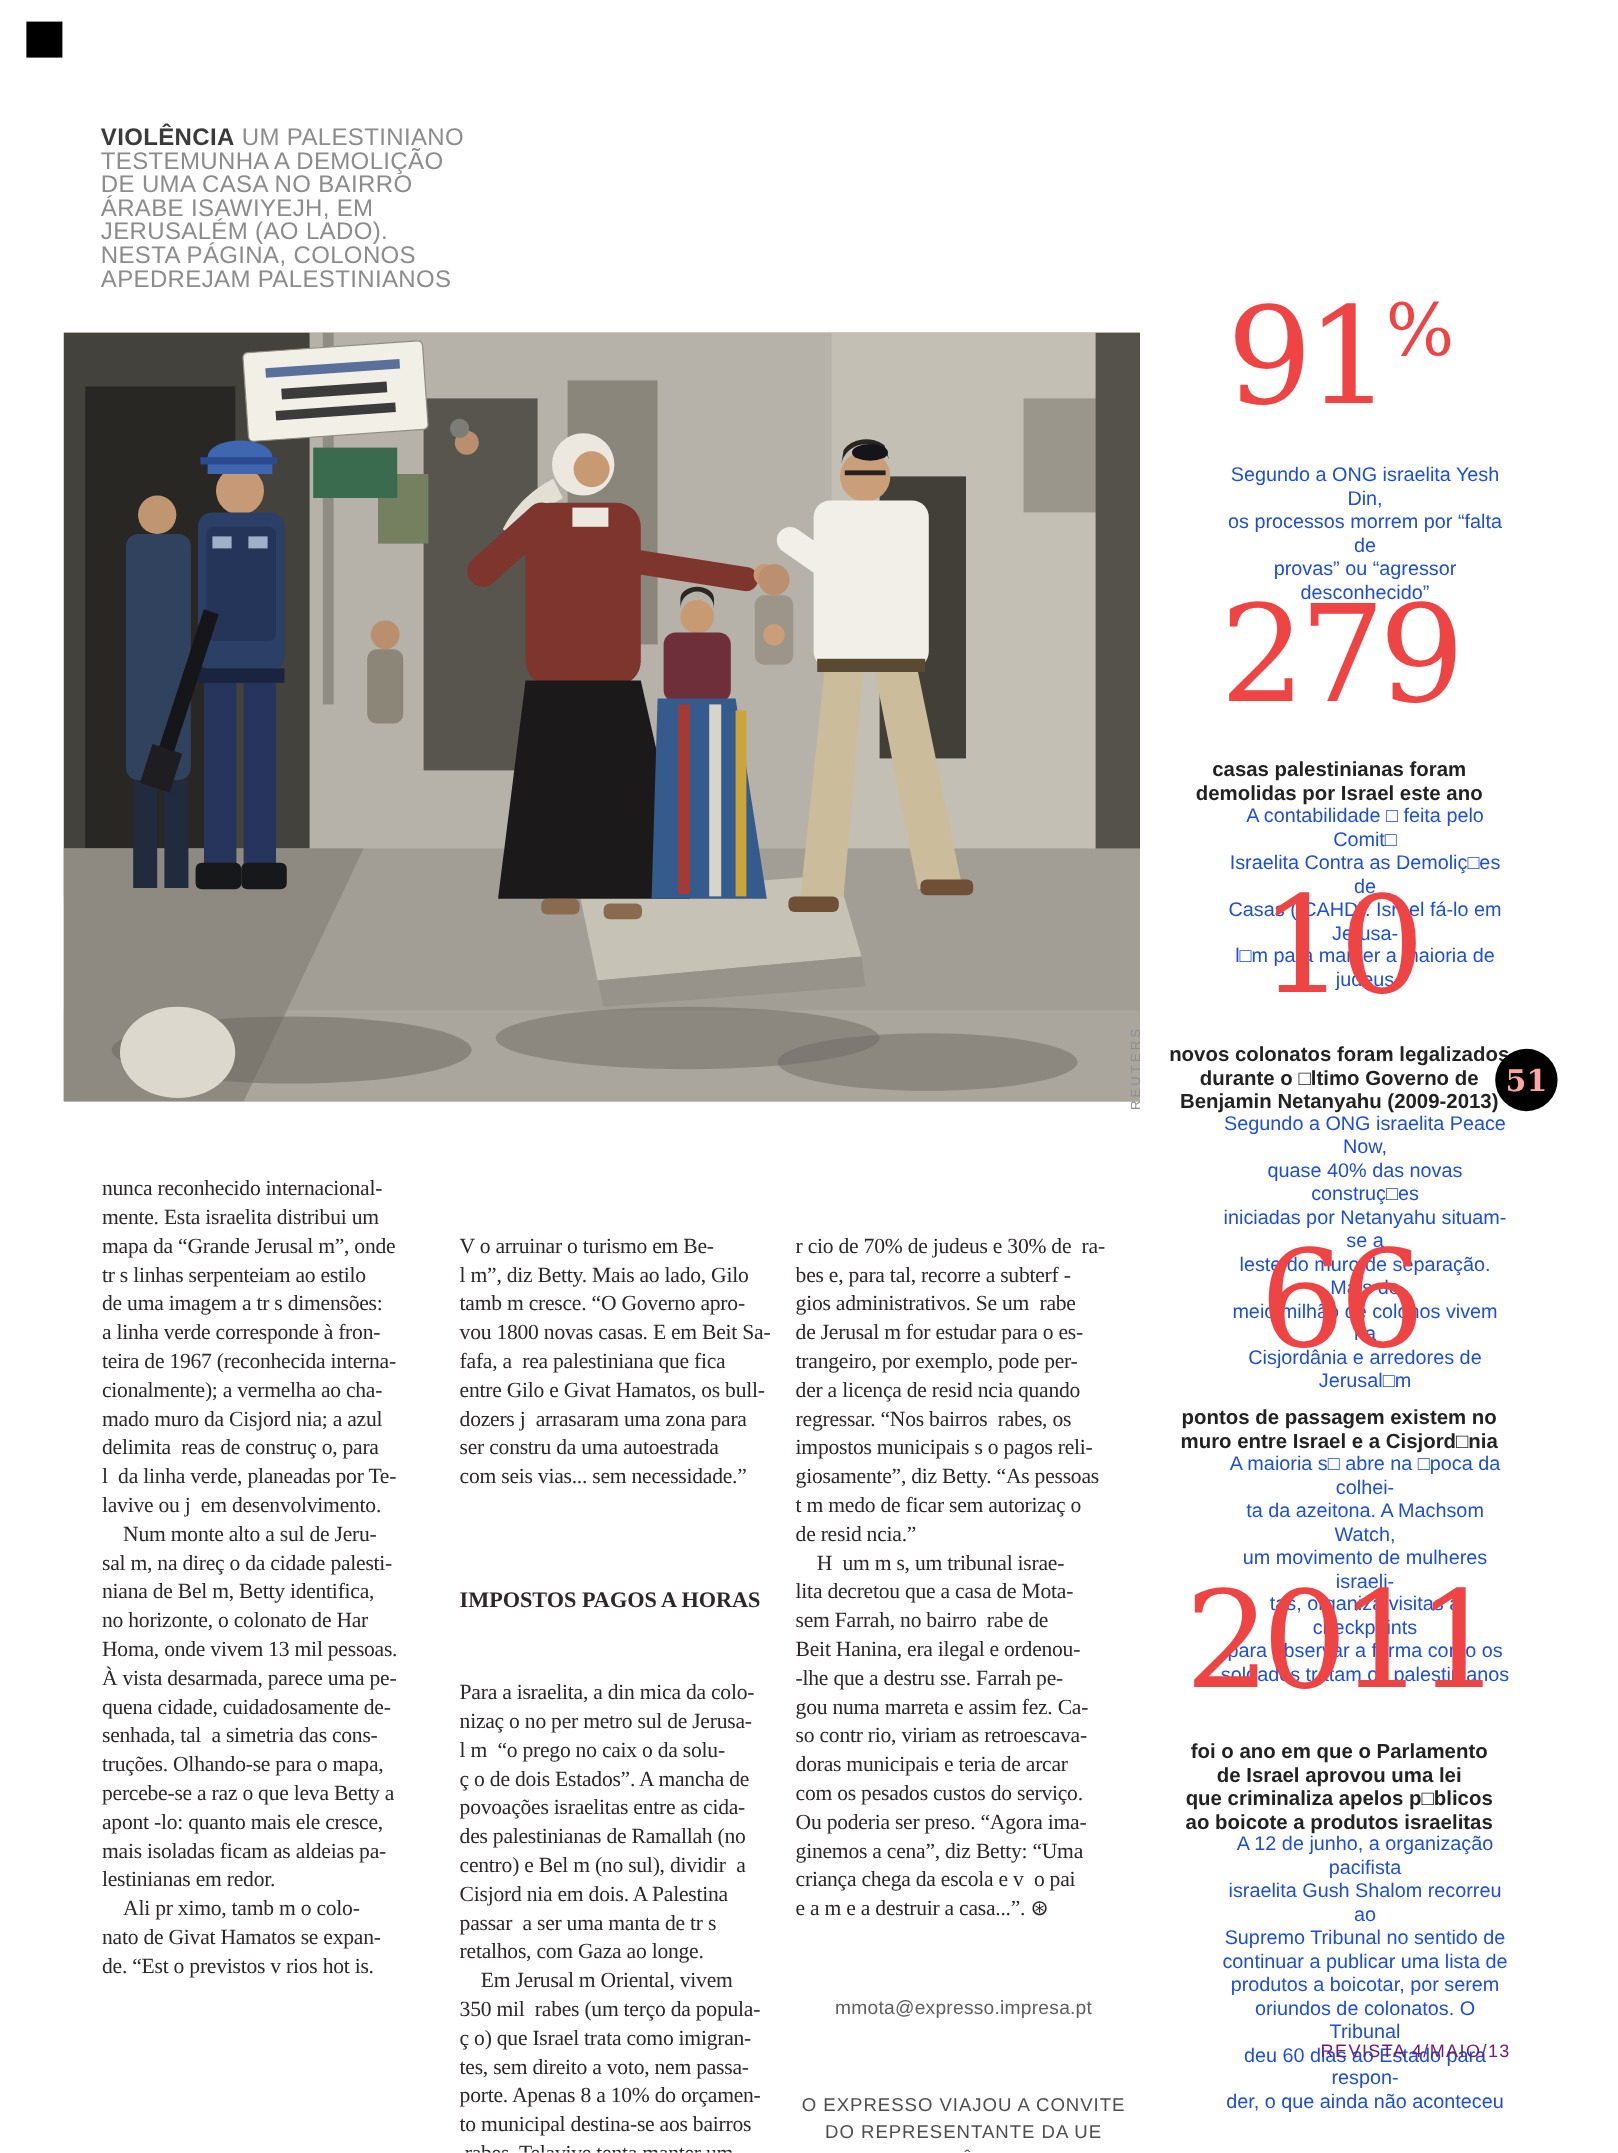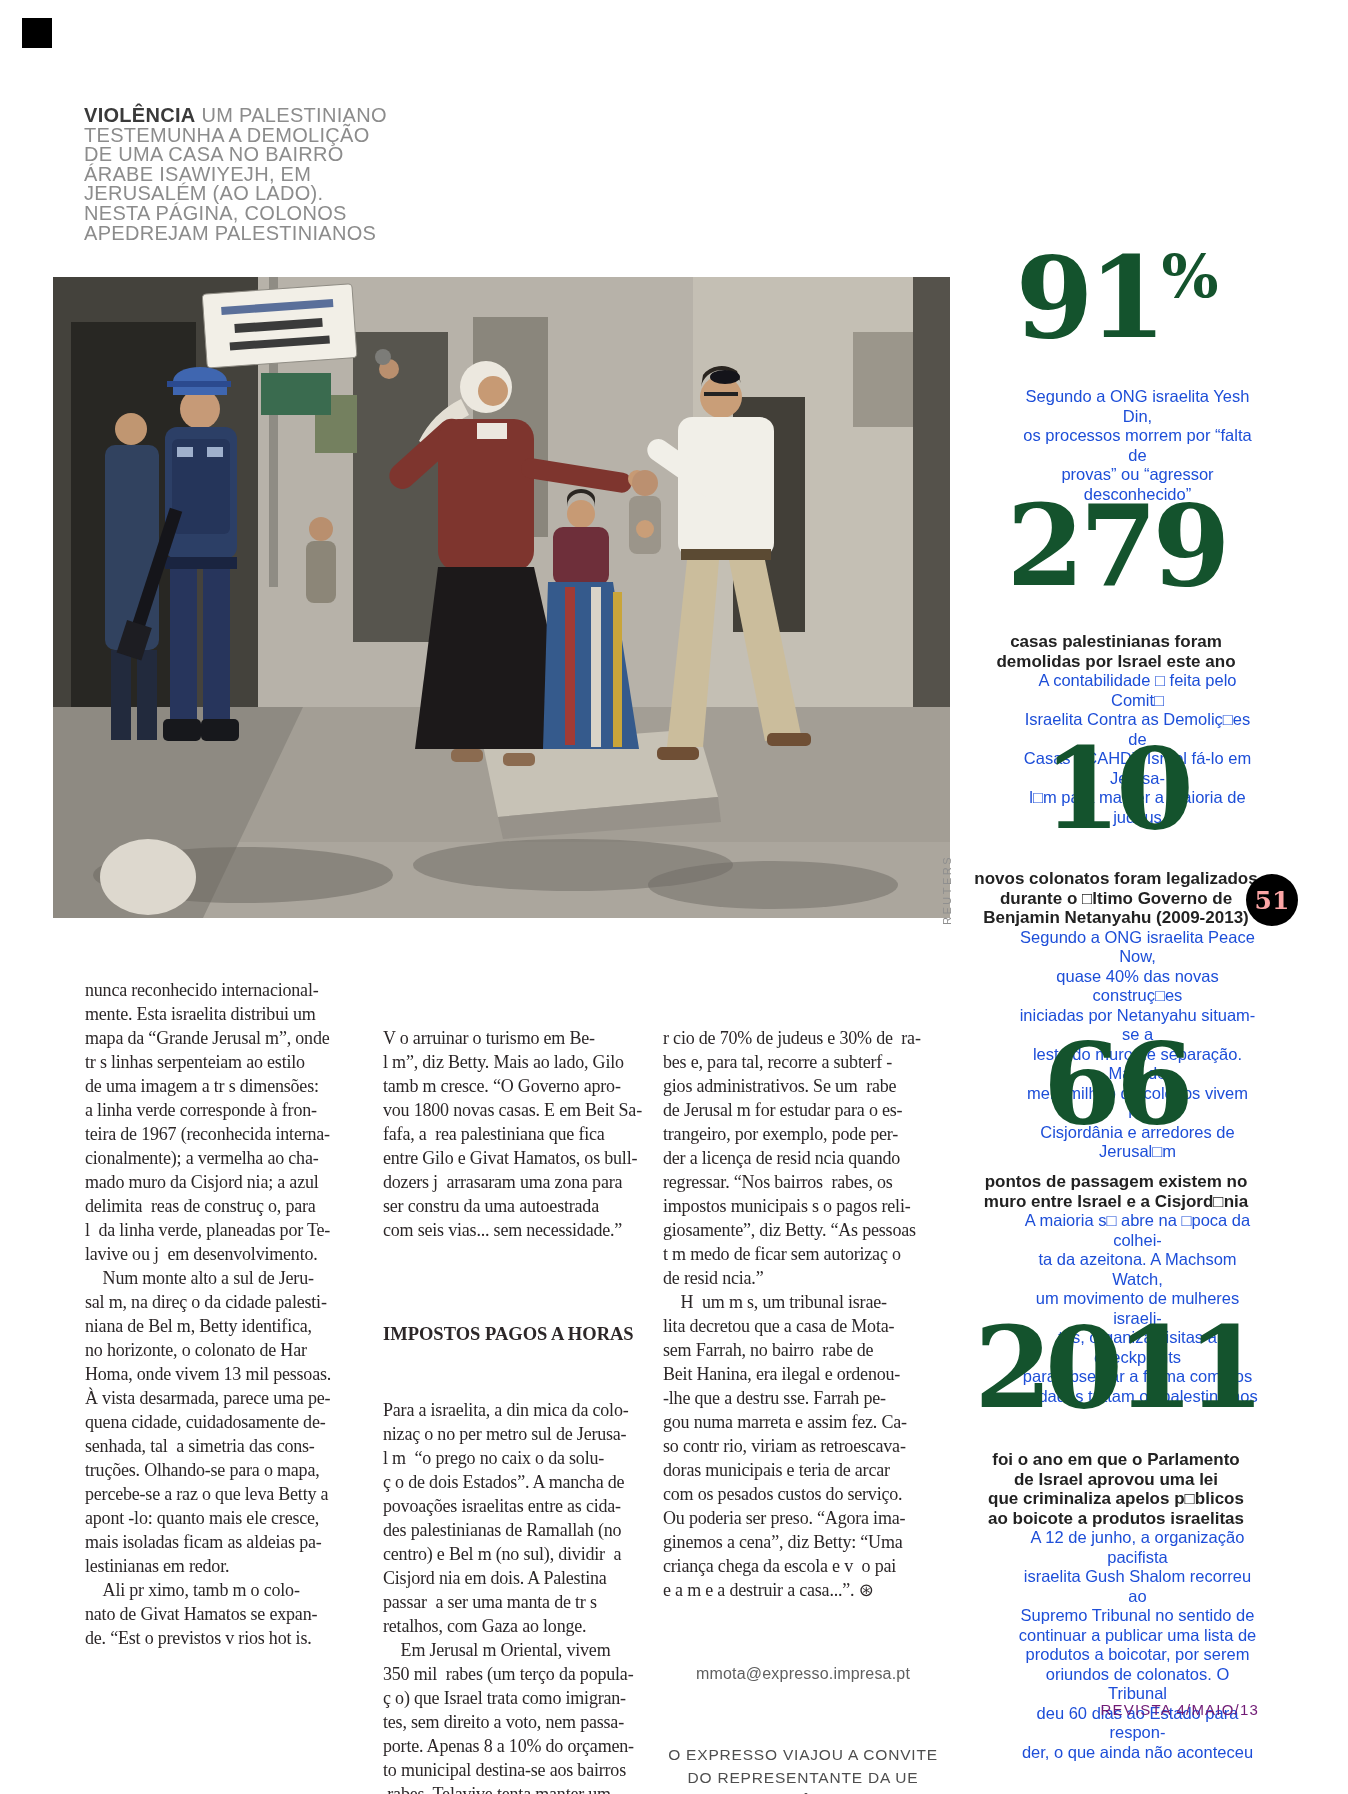--- a/index.html
+++ b/index.html
@@ -14,22 +14,22 @@
   .caption .lead{font-weight:bold;color:#3a3a3a;}
 
   .photo{position:absolute;left:53px;top:277px;width:897px;height:641px;background:#b7b2a9;overflow:hidden;}
   .photo svg{display:block;}
 
   .photo-credit{position:absolute;left:941px;top:845px;height:80px;
                 writing-mode:vertical-rl;transform:rotate(180deg);
                 font-size:11px;letter-spacing:2.5px;color:#8f8f8f;}
 
   .stat{position:absolute;left:973px;width:286px;text-align:center;}
-  .stat-number{font-family:"DejaVu Serif","Liberation Serif",serif;font-weight:bold;
-               font-size:112px;line-height:1;letter-spacing:-5px;color:#14532d;display:block;}
+  .stat-number{font-family:"DejaVu Serif","Liberation Serif",serif;font-weight:normal;
+               font-size:112px;line-height:1;letter-spacing:-5px;color:#ef4444;display:block;}
   .stat-suffix{font-size:60px;letter-spacing:-2px;vertical-align:40px;}
   .stat-headline{font-weight:bold;font-size:17px;line-height:19.5px;color:#222;
                  white-space:pre-line;display:block;}
   .stat-detail{font-size:16.5px;line-height:19.5px;color:#1d4ed8;white-space:pre-line;display:block;margin-left:43px;}
   #stat-91 .stat-number{margin-bottom:33px;}
   #stat-156 .stat-number{margin-bottom:30px;}
   #stat-10 .stat-number{margin-bottom:24px;}
   #stat-66 .stat-number{margin-bottom:32px;}
   #stat-2011 .stat-number{margin-bottom:26px;letter-spacing:-7px;}
   #stat-91{top:242px;} #stat-156{top:490px;} #stat-10{top:733px;}

